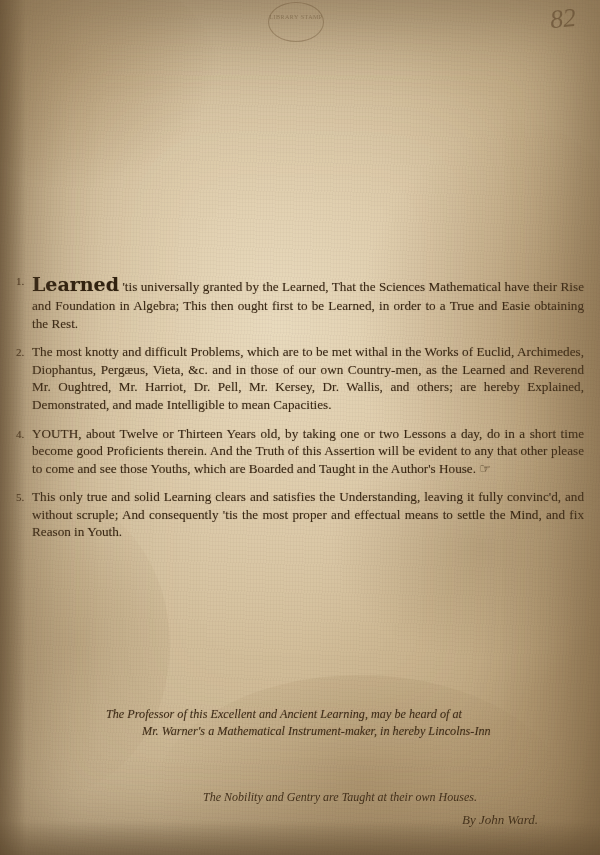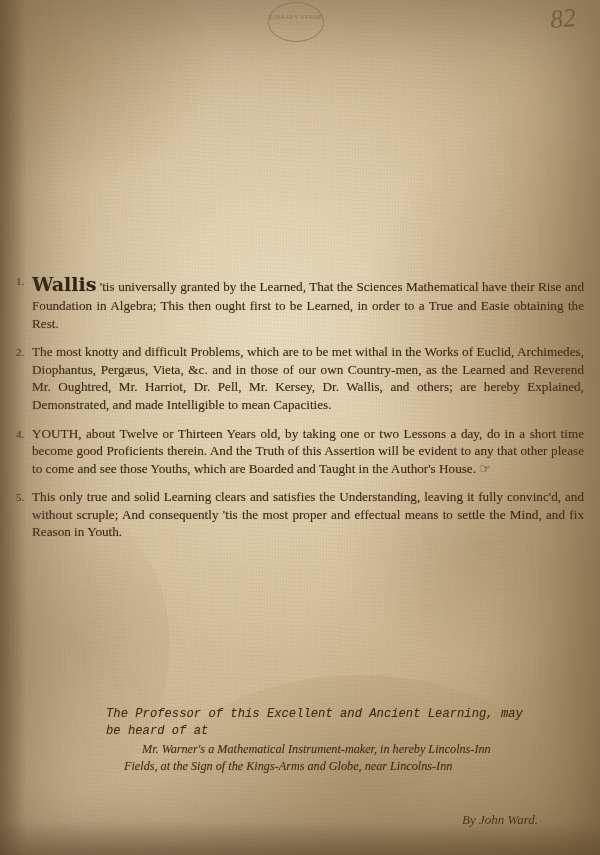--- a/index.html
+++ b/index.html
@@ -166,21 +166,21 @@
     left: 96px;
     top: 706px;
     width: 440px;
     font-size: 12.2px;
     line-height: 1.42;
     color: #3e2c18;
     font-style: italic;
     text-shadow: 0 0 1px rgba(70,50,28,0.3);
   }
   .colophon .l { display: block; }
-  .col-1 { padding-left: 10px; font-family: Liberation Mono, monospace; }
+  .col-1 { padding-left: 10px; }
   .col-2 { padding-left: 46px; }
   .col-3 { padding-left: 28px; }
   .col-4 { padding-left: 40px; }
 
   .nobility {
     position: absolute;
     left: 150px;
     top: 790px;
     width: 380px;
     text-align: center;
@@ -210,21 +210,21 @@
   <div class="fiber"></div>
 
   <div class="stamp">LIBRARY STAMP</div>
   <div class="folio">82</div>
 
 
   <div class="body-block">
 
     <div class="para">
       <span class="num">1.</span>
-      <span class="drop">Wallis</span><span> 'tis universally granted by the Learned, That the Sciences Mathematical have their Rise and Foundation in Algebra; This then ought first to be Learned, in order to a True and Easie obtaining the Rest.</span>
+      <span class="drop">Learned</span><span> 'tis universally granted by the Learned, That the Sciences Mathematical have their Rise and Foundation in Algebra; This then ought first to be Learned, in order to a True and Easie obtaining the Rest.</span>
     </div>
 
     <div class="para">
       <span class="num">2.</span>
       <span>The most knotty and difficult Problems, which are to be met withal in the Works of Euclid, Archimedes, Diophantus, Pergæus, Vieta, &amp;c. and in those of our own Country-men, as the Learned and Reverend Mr. Oughtred, Mr. Harriot, Dr. Pell, Mr. Kersey, Dr. Wallis, and others; are hereby Explained, Demonstrated, and made Intelligible to mean Capacities.</span>
     </div>
 
 
     <div class="para">
       <span class="num">4.</span>
@@ -236,21 +236,21 @@
       <span class="num">5.</span>
       <span>This only true and solid Learning clears and satisfies the Understanding, leaving it fully convinc'd, and without scruple; And consequently 'tis the most proper and effectual means to settle the Mind, and fix Reason in Youth.</span>
     </div>
 
 
   </div>
 
   <div class="colophon">
     <span class="l col-1">The Professor of this Excellent and Ancient Learning, may be heard of at</span>
     <span class="l col-2">Mr. Warner's a Mathematical Instrument-maker, in hereby Lincolns-Inn</span>
-    <span class="l col-3">Fields, at the Sign of the Kings-Arms and Globe, near Lincolns-Inn</span>
   </div>
 
+  <div class="nobility">The Nobility and Gentry are Taught at their own Houses.</div>
   <div class="signature">By John Ward.</div>
 
   <div class="edge-left"></div>
   <div class="edge-bottom"></div>
   <div class="vignette"></div>
 </div>
 
 </body></html>

